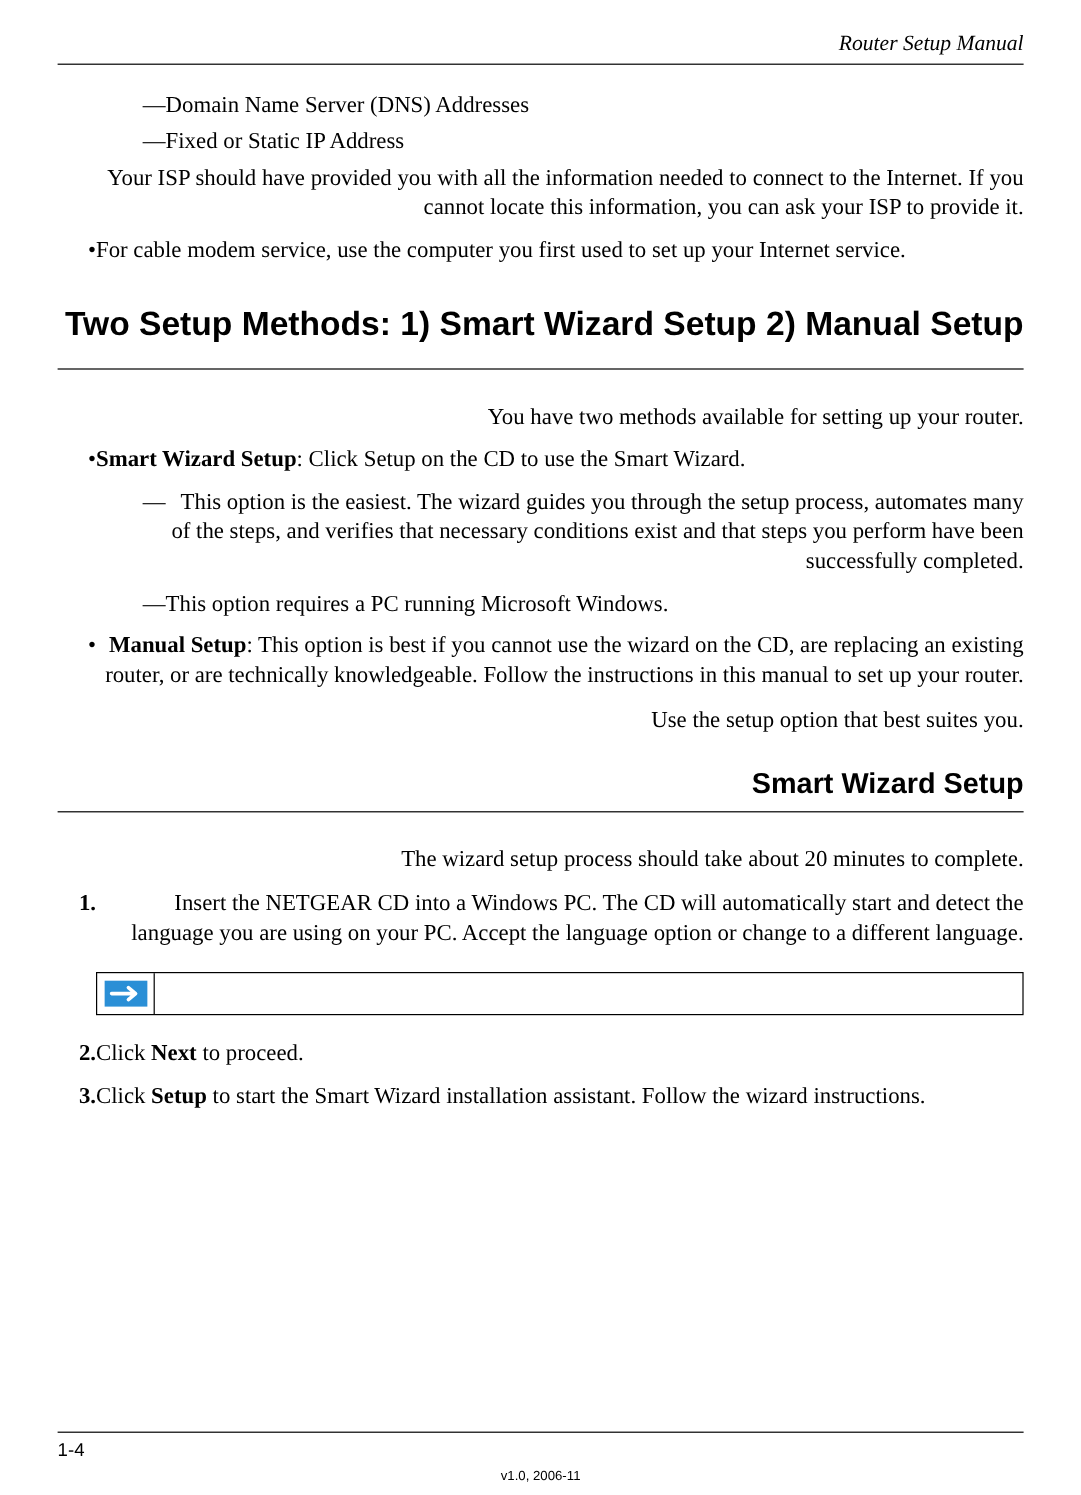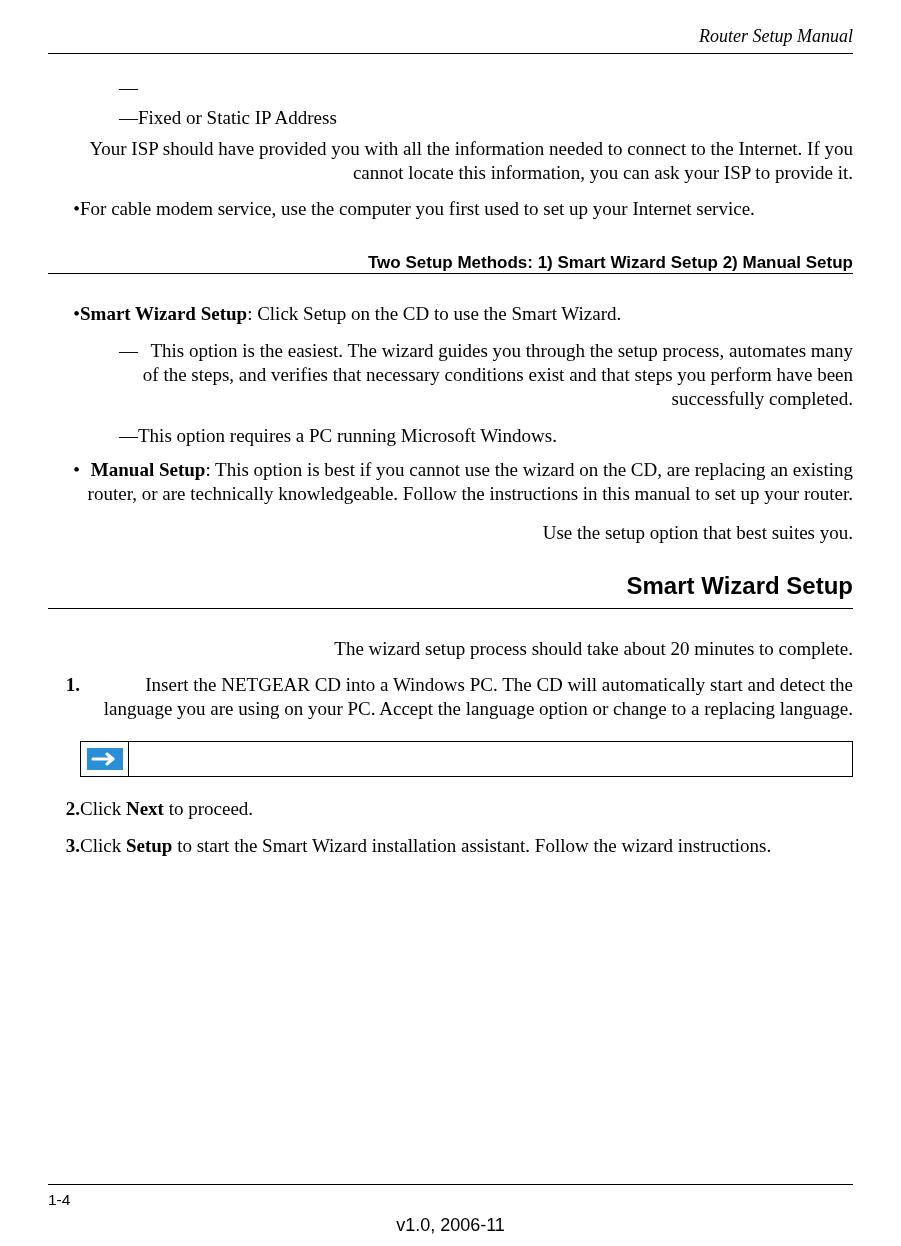--- a/index.html
+++ b/index.html
@@ -53,23 +53,23 @@
     display: flex;
     margin-top: 10px;
   }
   .bullet-list .bullet {
     width: 32px;
     flex-shrink: 0;
   }
   .h1 {
     font-family: Arial, Helvetica, sans-serif;
     font-weight: bold;
-    font-size: 17px;
+    font-size: 28px;
     margin-top: 30px;
-    margin-bottom: 0;
+    margin-bottom: 20px;
   }
   .h1-rule {
     border: none;
     border-top: 1.5px solid #000;
     margin: 0 0 28px 0;
   }
   .h2 {
     font-family: Arial, Helvetica, sans-serif;
     font-weight: bold;
     font-size: 24px;
@@ -121,56 +121,58 @@
   }
   .footer-row {
     display: flex;
     justify-content: space-between;
     font-family: Arial, Helvetica, sans-serif;
     font-size: 15.5px;
   }
   .footer-center {
     text-align: center;
     font-family: Arial, Helvetica, sans-serif;
-    font-size: 18px;
+    font-size: 11px;
     margin-top: 6px;
   }
   .bold { font-weight: bold; }
 </style>
 </head>
 <body>
 
 <div class="page">
   <div class="header-italic">Router Setup Manual</div>
   <hr class="header-rule">
 
   <div class="body-text">
 
     <div class="dash-list">
       <div class="li">
         <div class="dash">—</div>
+        <div>Domain Name Server (DNS) Addresses</div>
       </div>
       <div class="li">
         <div class="dash">—</div>
         <div>Fixed or Static IP Address</div>
       </div>
     </div>
 
     <div class="para-indent">Your ISP should have provided you with all the information needed to connect to the Internet. If you cannot locate this information, you can ask your ISP to provide it.</div>
 
     <div class="bullet-list">
       <div class="bli">
         <div class="bullet">•</div>
         <div>For cable modem service, use the computer you first used to set up your Internet service.</div>
       </div>
     </div>
 
     <div class="h1">Two Setup Methods: 1) Smart Wizard Setup 2) Manual Setup</div>
     <hr class="h1-rule">
 
+    <div>You have two methods available for setting up your router.</div>
 
     <div class="bullet-list">
       <div class="bli">
         <div class="bullet">•</div>
         <div>
           <span class="bold">Smart Wizard Setup</span><span>: Click Setup on the CD to use the Smart Wizard.</span>
         </div>
       </div>
     </div>
 
@@ -197,21 +199,21 @@
     <div style="margin-top:14px;">Use the setup option that best suites you.</div>
 
     <div class="h2">Smart Wizard Setup</div>
     <hr class="h1-rule">
 
     <div>The wizard setup process should take about 20 minutes to complete.</div>
 
     <div class="num-list">
       <div class="nli">
         <div class="num">1.</div>
-        <div>Insert the NETGEAR CD into a Windows PC. The CD will automatically start and detect the language you are using on your PC. Accept the language option or change to a replacing language.</div>
+        <div>Insert the NETGEAR CD into a Windows PC. The CD will automatically start and detect the language you are using on your PC. Accept the language option or change to a different language.</div>
       </div>
     </div>
 
     <div class="note-box">
       <div class="note-icon-cell">
         <svg class="note-icon" viewBox="0 0 36 22">
           <rect x="0" y="0" width="36" height="22" fill="#2a8fd6"></rect>
           <path d="M6 11 L24 11 M20 6 L26 11 L20 16" stroke="#ffffff" stroke-width="3" fill="none" stroke-linecap="round" stroke-linejoin="round"></path>
         </svg>
       </div>

